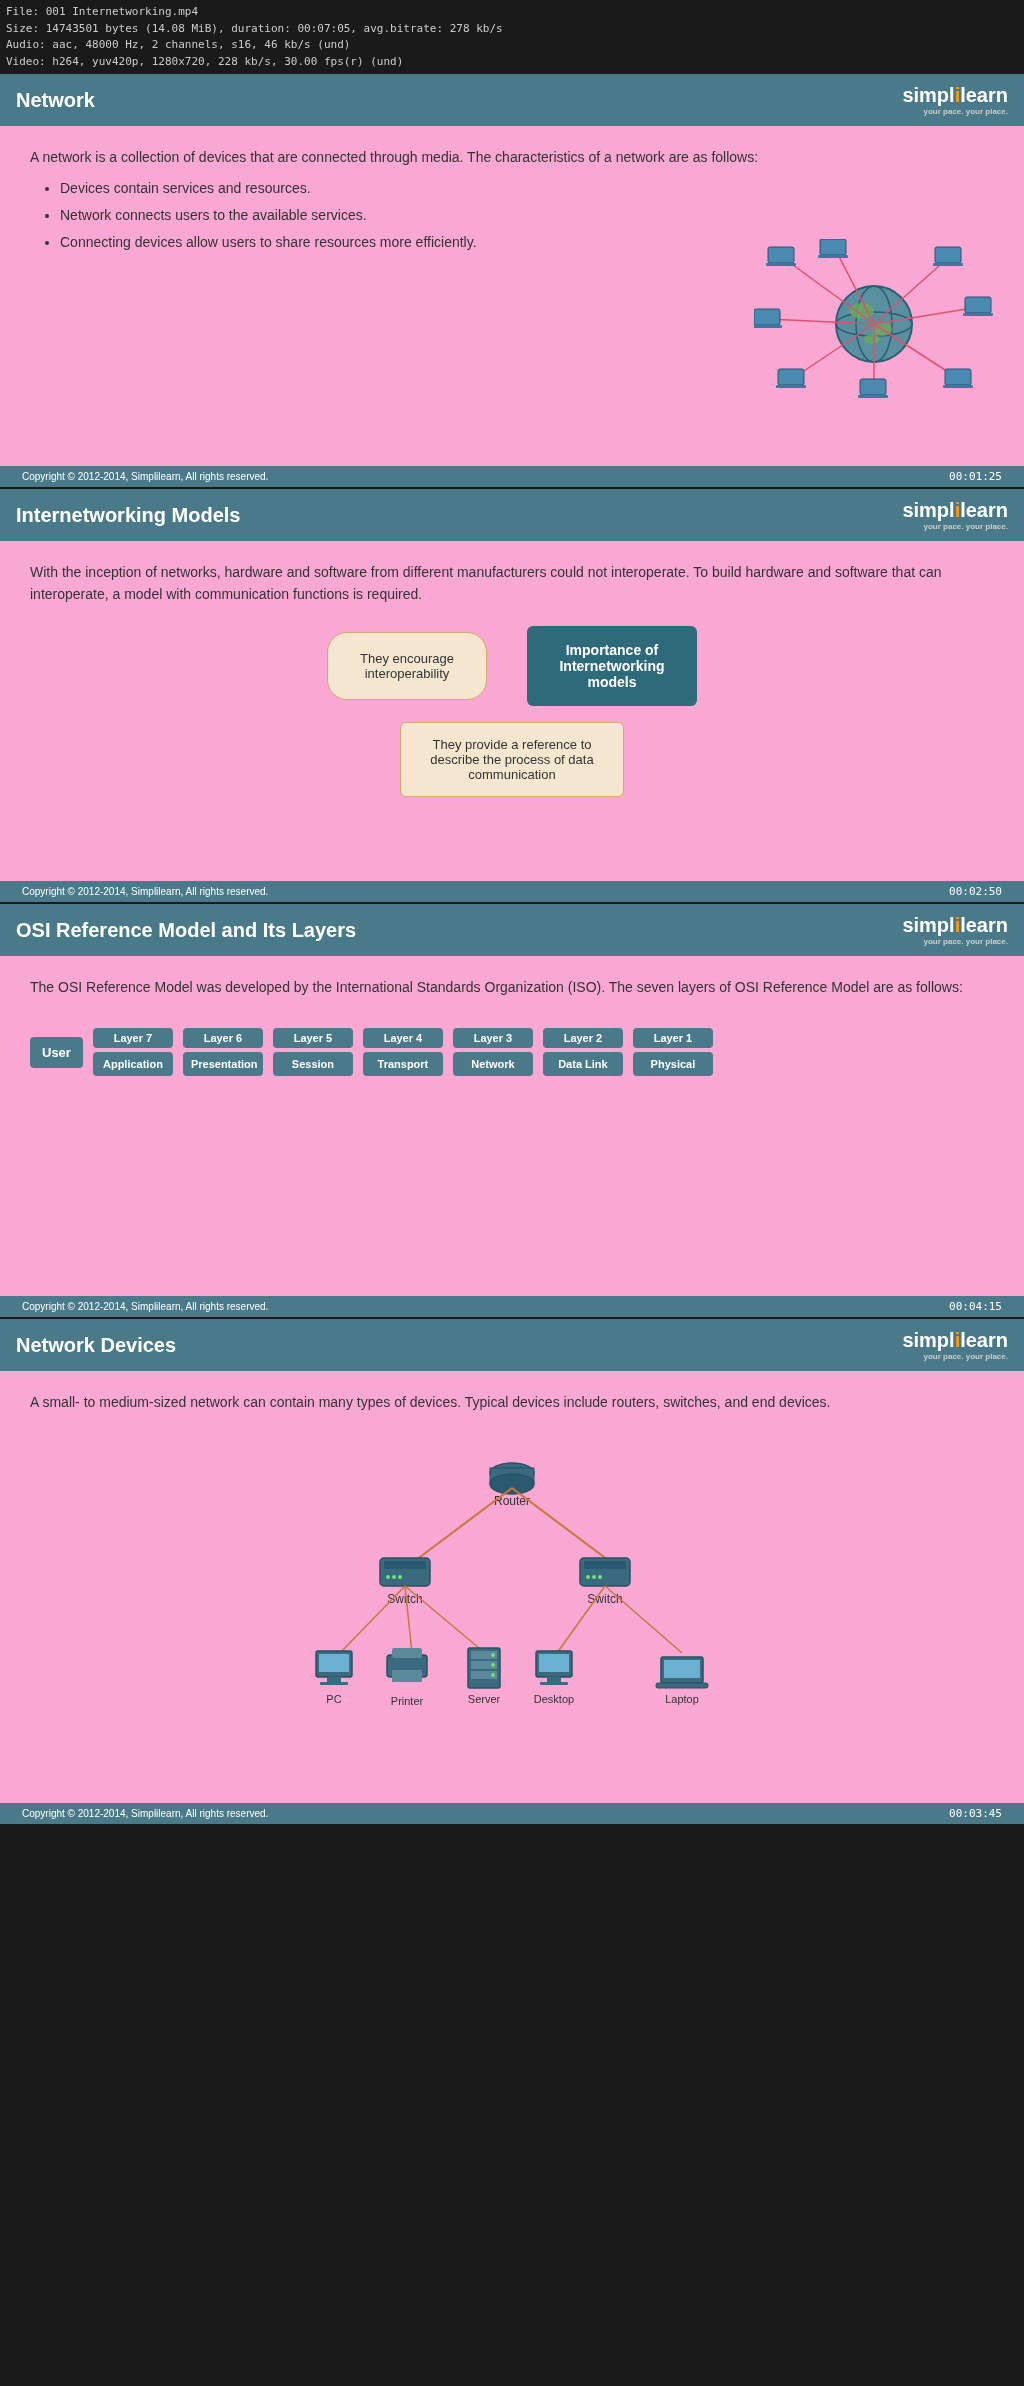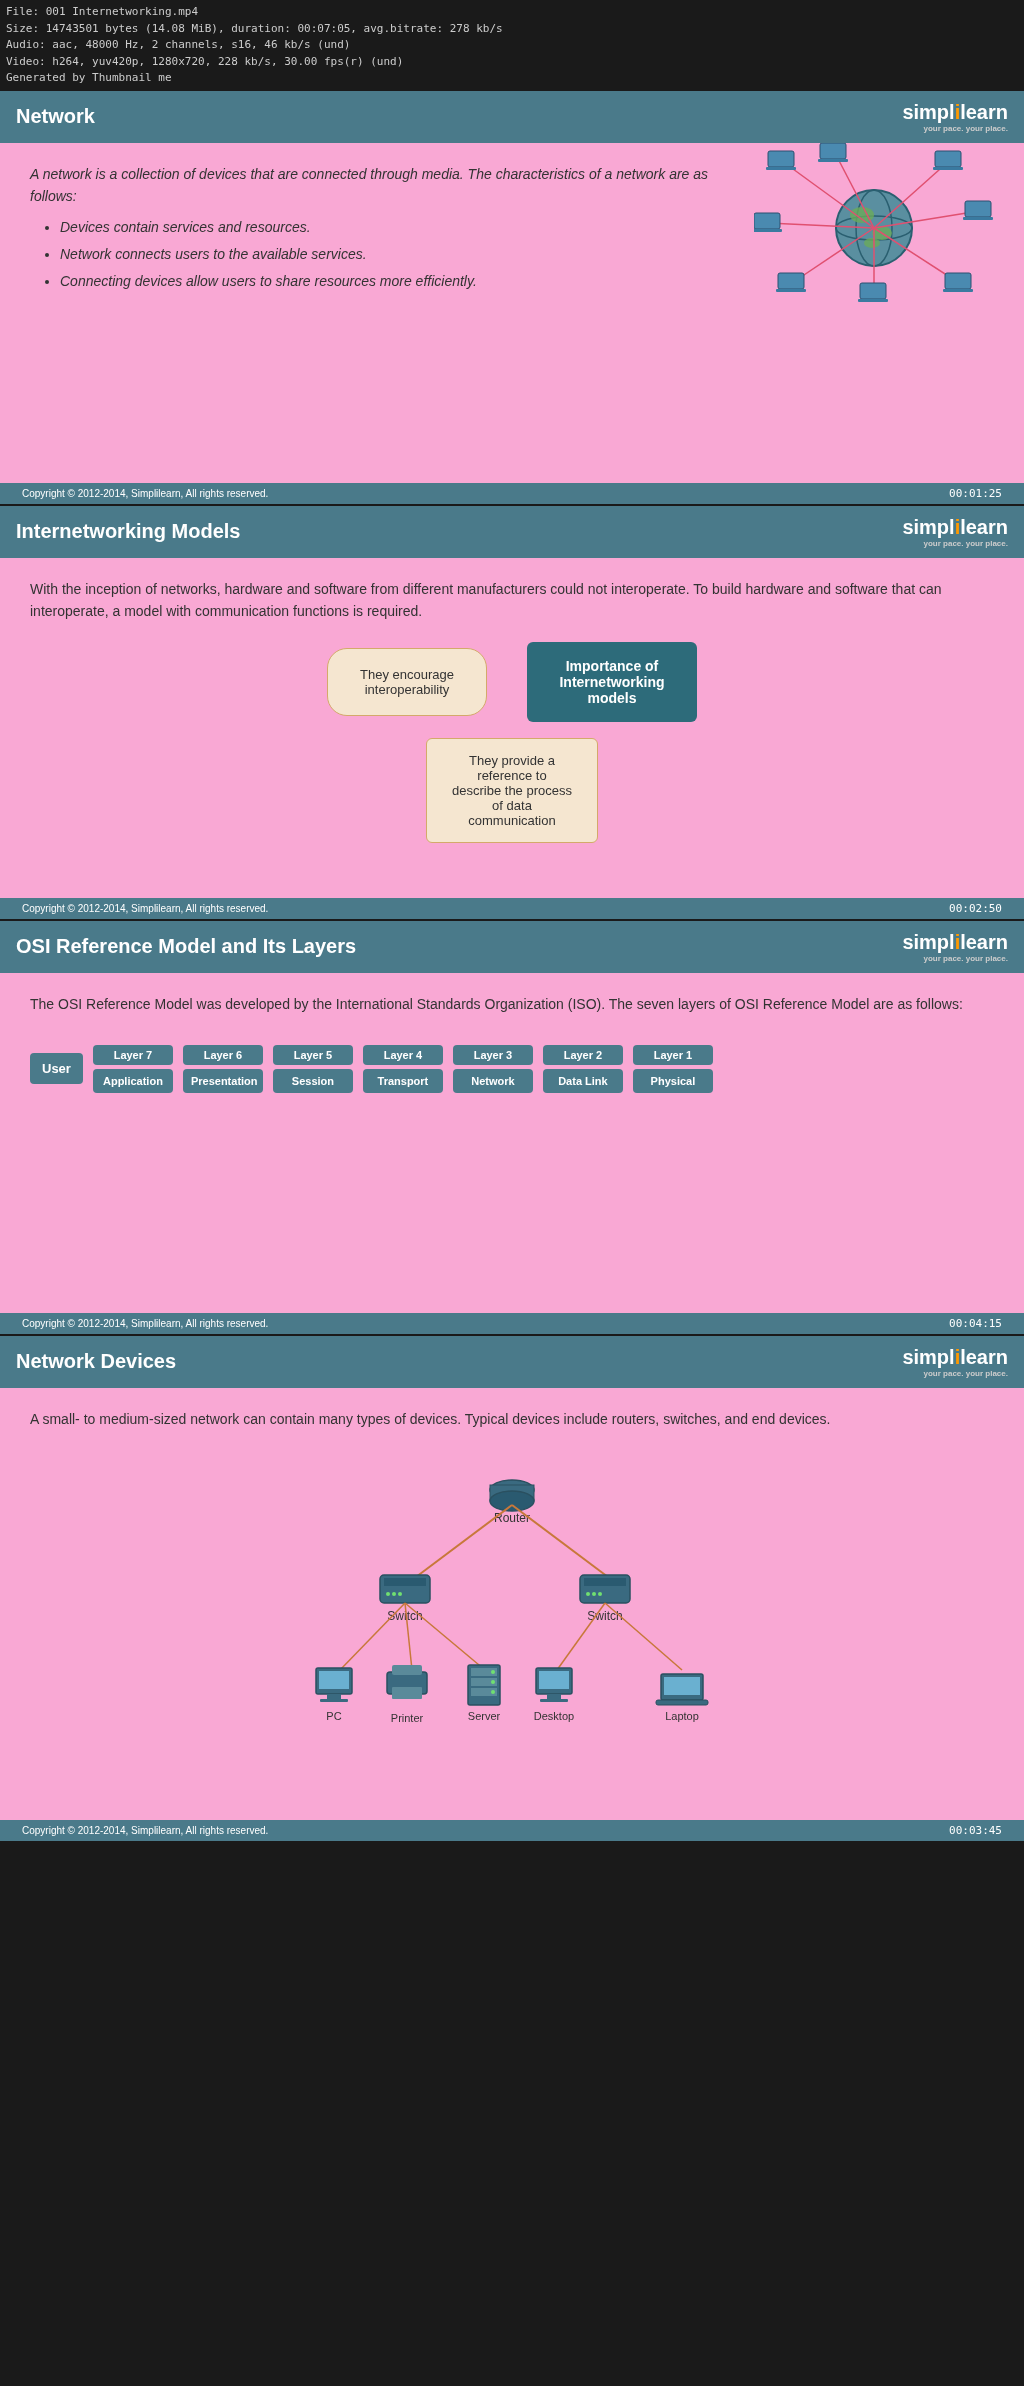--- a/index.html
+++ b/index.html
@@ -129,21 +129,21 @@
     }
 
     .importance-bottom {
       background: #f5e6d0;
       border: 1px solid #d4a96a;
       border-radius: 6px;
       padding: 14px 24px;
       text-align: center;
       font-size: 13px;
       color: #333;
-      width: 172px;
+      width: 224px;
     }
 
     
     .osi-text {
       font-size: 14px;
       color: #333;
       line-height: 1.6;
       margin-bottom: 20px;
     }
 
@@ -206,42 +206,41 @@
     .network-devices-diagram {
       display: flex;
       flex-direction: column;
       align-items: center;
       margin-top: 20px;
       gap: 10px;
     }
 
     .slide1-layout {
       display: flex;
-      font-style: italic;
+      flex-direction: column;
     }
 
     .slide1-text-area {
       flex: 1;
     }
 
     .diagram-row {
       display: flex;
       justify-content: flex-end;
       margin-top: -20px;
     }
   </style>
 </head>
 <body>
 
 <div class="file-info">
   <div>File: 001 Internetworking.mp4</div>
   <div>Size: 14743501 bytes (14.08 MiB), duration: 00:07:05, avg.bitrate: 278 kb/s</div>
   <div>Audio: aac, 48000 Hz, 2 channels, s16, 46 kb/s (und)</div>
   <div>Video: h264, yuv420p, 1280x720, 228 kb/s, 30.00 fps(r) (und)</div>
-  <div>Generated by Thumbnail me</div>
 </div>
 
 <div class="slide">
   <div class="slide-header">
     <span>Network</span>
     <div>
       <span class="logo-simpl">simpl</span><span class="logo-i">i</span><span class="logo-learn">learn</span>
       <span class="logo-tagline">your pace. your place.</span>
     </div>
   </div>

